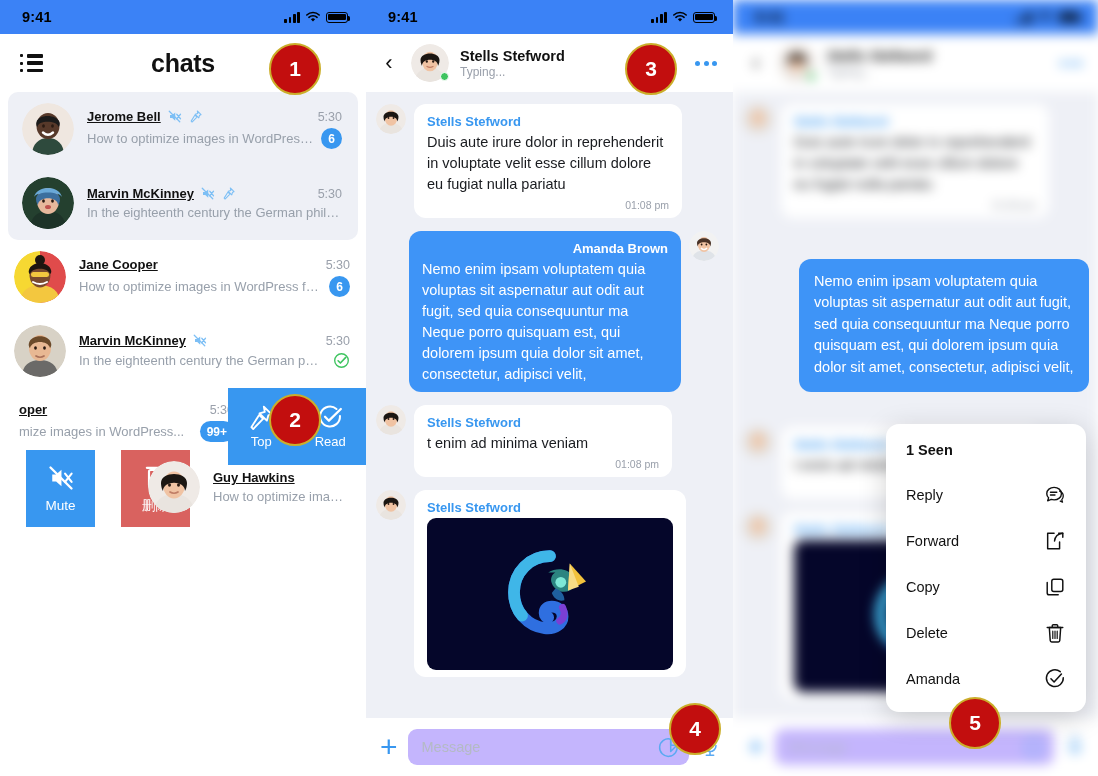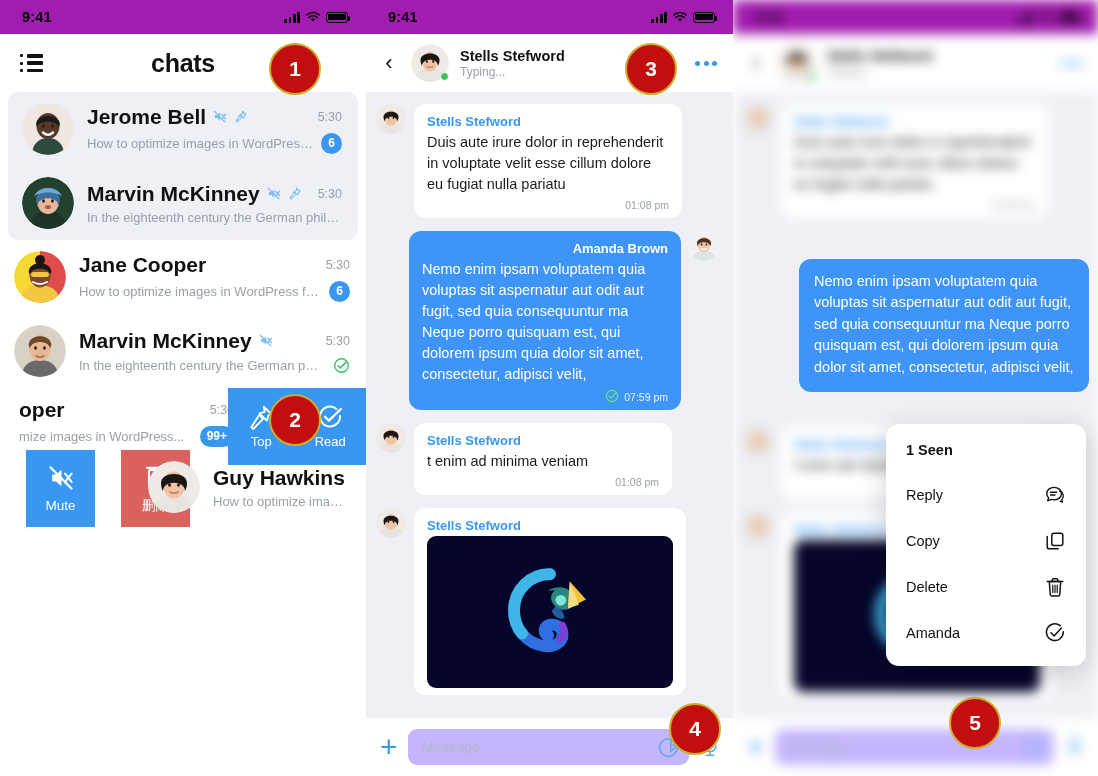--- a/index.html
+++ b/index.html
@@ -13,21 +13,21 @@
   
   .panel { position: absolute; top: 0; height: 776px; overflow: hidden; background: #fff; }
   #panel-left   { left: 0;   width: 366px; }
   #panel-mid    { left: 366px; width: 367px; }
   #panel-right  { left: 733px; width: 365px; }
 
   
   .statusbar {
     height: 34px; display: flex; align-items: center;
     justify-content: space-between; padding: 0 18px 0 22px;
-    background: #a21caf; position: relative; z-index: 5;
+    background: #3b82f6; position: relative; z-index: 5;
   }
   .sb-time { font-size: 14.5px; font-weight: bold; color: #000; letter-spacing: .2px; }
   .sb-right { display: flex; align-items: center; gap: 5px; }
   .sig { display: flex; align-items: flex-end; gap: 1.5px; height: 11px; }
   .sig i { display: block; width: 2.8px; background: #000; border-radius: .8px; }
   .sig i:nth-child(1){height:4px}.sig i:nth-child(2){height:6px}
   .sig i:nth-child(3){height:8.5px}.sig i:nth-child(4){height:11px}
   .batt { width: 22px; height: 11px; border: 1.4px solid #000; border-radius: 3px; position: relative; }
   .batt::before { content:""; position:absolute; inset:1.2px; background:#000; border-radius:1px; }
   .batt::after { content:""; position:absolute; right:-3.4px; top:3px; width:2px; height:5px;
@@ -50,21 +50,21 @@
   .chat-list { position: relative; }
   .chat-row {
     display: flex; align-items: center; gap: 13px;
     padding: 11px 16px 11px 14px; position: relative; min-height: 74px;
   }
   .chat-group-sel { background: #eef0f6; border-radius: 10px; margin: 0 8px; }
   .avatar { width: 52px; height: 52px; border-radius: 50%; flex: 0 0 52px; position: relative; overflow: hidden; }
   .avatar .face { position: absolute; inset: 0; }
   .row-body { flex: 1; min-width: 0; }
   .row-top { display: flex; align-items: center; gap: 6px; }
-  .row-name { font-size: 21px; font-weight: bold; color: #111; white-space: nowrap; }
+  .row-name { font-size: 13px; font-weight: bold; color: #111; white-space: nowrap; text-decoration: underline; }
   .row-time { font-size: 12.5px; color: #9aa0ab; margin-left: auto; flex: 0 0 auto; padding-left: 8px; }
   .row-bot { display: flex; align-items: center; gap: 8px; margin-top: 4px; }
   .row-prev { font-size: 13px; color: #98a0ab; white-space: nowrap; overflow: hidden; text-overflow: ellipsis; flex: 1; }
   .badge-unread {
     background: #3897f0; color: #fff; font-size: 12px; font-weight: bold;
     min-width: 21px; height: 21px; border-radius: 11px; display: flex;
     align-items: center; justify-content: center; padding: 0 7px; flex: 0 0 auto;
   }
   .ic-mute, .ic-pin { width: 15px; height: 15px; flex: 0 0 auto; }
   .ic-check { width: 17px; height: 17px; flex: 0 0 auto; }
@@ -530,27 +530,20 @@
           <div class="b-meta">
             <span class="b-time">01:08 pm</span>
           </div>
         </div>
       </div>
 
       <div class="msg-line me">
         <div class="bubble blue">
           <div class="b-name">Amanda Brown</div>
           <div class="b-text">Nemo enim ipsam voluptatem quia voluptas sit aspernatur aut odit aut fugit, sed quia consequuntur ma Neque porro quisquam est, qui dolorem ipsum quia dolor sit amet, consectetur, adipisci velit,</div>
-          <div class="b-meta">
-            <svg width="14" height="14" viewBox="0 0 20 20">
-              <circle cx="10" cy="10" r="8" fill="none" stroke="#6ee58a" stroke-width="1.6"></circle>
-              <path d="M6 10.3l2.7 2.7L15 6.3" stroke="#6ee58a" stroke-width="1.9" fill="none" stroke-linecap="round" stroke-linejoin="round"></path>
-              </svg>
-            <span class="b-time">07:59 pm</span>
-          </div>
         </div>
         <div class="m-av">
           <svg viewBox="0 0 30 30">
               <defs>
                 <clipPath id="m2">
                   <circle cx="15" cy="15" r="15"></circle>
                 </clipPath>
               </defs>
             <g clip-path="url(#m2)">
                 <rect width="30" height="30" fill="#f2f2f2"></rect>
@@ -778,20 +771,28 @@
 
       <div class="ctx-item">
         <span class="lbl">Reply</span>
         <svg width="22" height="22" viewBox="0 0 24 24">
           <path d="M3 10.5c0-4 3.6-6.8 8-6.8s8 2.8 8 6.8-3.6 6.8-8 6.8c-1.1 0-2.2-.2-3.1-.5L4 18.3l1-3.2A6.6 6.6 0 0 1 3 10.5z" fill="none" stroke="#111" stroke-width="1.5" stroke-linejoin="round"></path>
           <path d="M7 9h7M7 12h5" stroke="#111" stroke-width="1.4" stroke-linecap="round"></path>
           <path d="M16.5 7.5c2.6.8 4.5 3 4.5 5.6 0 1.5-.6 2.9-1.6 3.9l.8 2.7-3-1.3" fill="none" stroke="#111" stroke-width="1.4" stroke-linejoin="round"></path>
           </svg>
       </div>
 
+      <div class="ctx-item">
+        <span class="lbl">Forward</span>
+        <svg width="22" height="22" viewBox="0 0 24 24">
+          <path d="M16 3.5h4.5V8" fill="none" stroke="#111" stroke-width="1.6" stroke-linecap="round" stroke-linejoin="round"></path>
+          <path d="M20.5 3.5C15 4 12 7.5 11.5 12" fill="none" stroke="#111" stroke-width="1.6" stroke-linecap="round"></path>
+          <path d="M17 13v7.5H4V3.5h7" fill="none" stroke="#111" stroke-width="1.6" stroke-linecap="round" stroke-linejoin="round"></path>
+          </svg>
+      </div>
 
       <div class="ctx-item">
         <span class="lbl">Copy</span>
         <svg width="22" height="22" viewBox="0 0 24 24">
           <rect x="8.5" y="3.5" width="12" height="13.5" rx="2.2" fill="none" stroke="#111" stroke-width="1.6"></rect>
           <path d="M15.5 20.5h-10a2 2 0 0 1-2-2V7" fill="none" stroke="#111" stroke-width="1.6" stroke-linecap="round"></path>
           </svg>
       </div>
 
       <div class="ctx-item">

